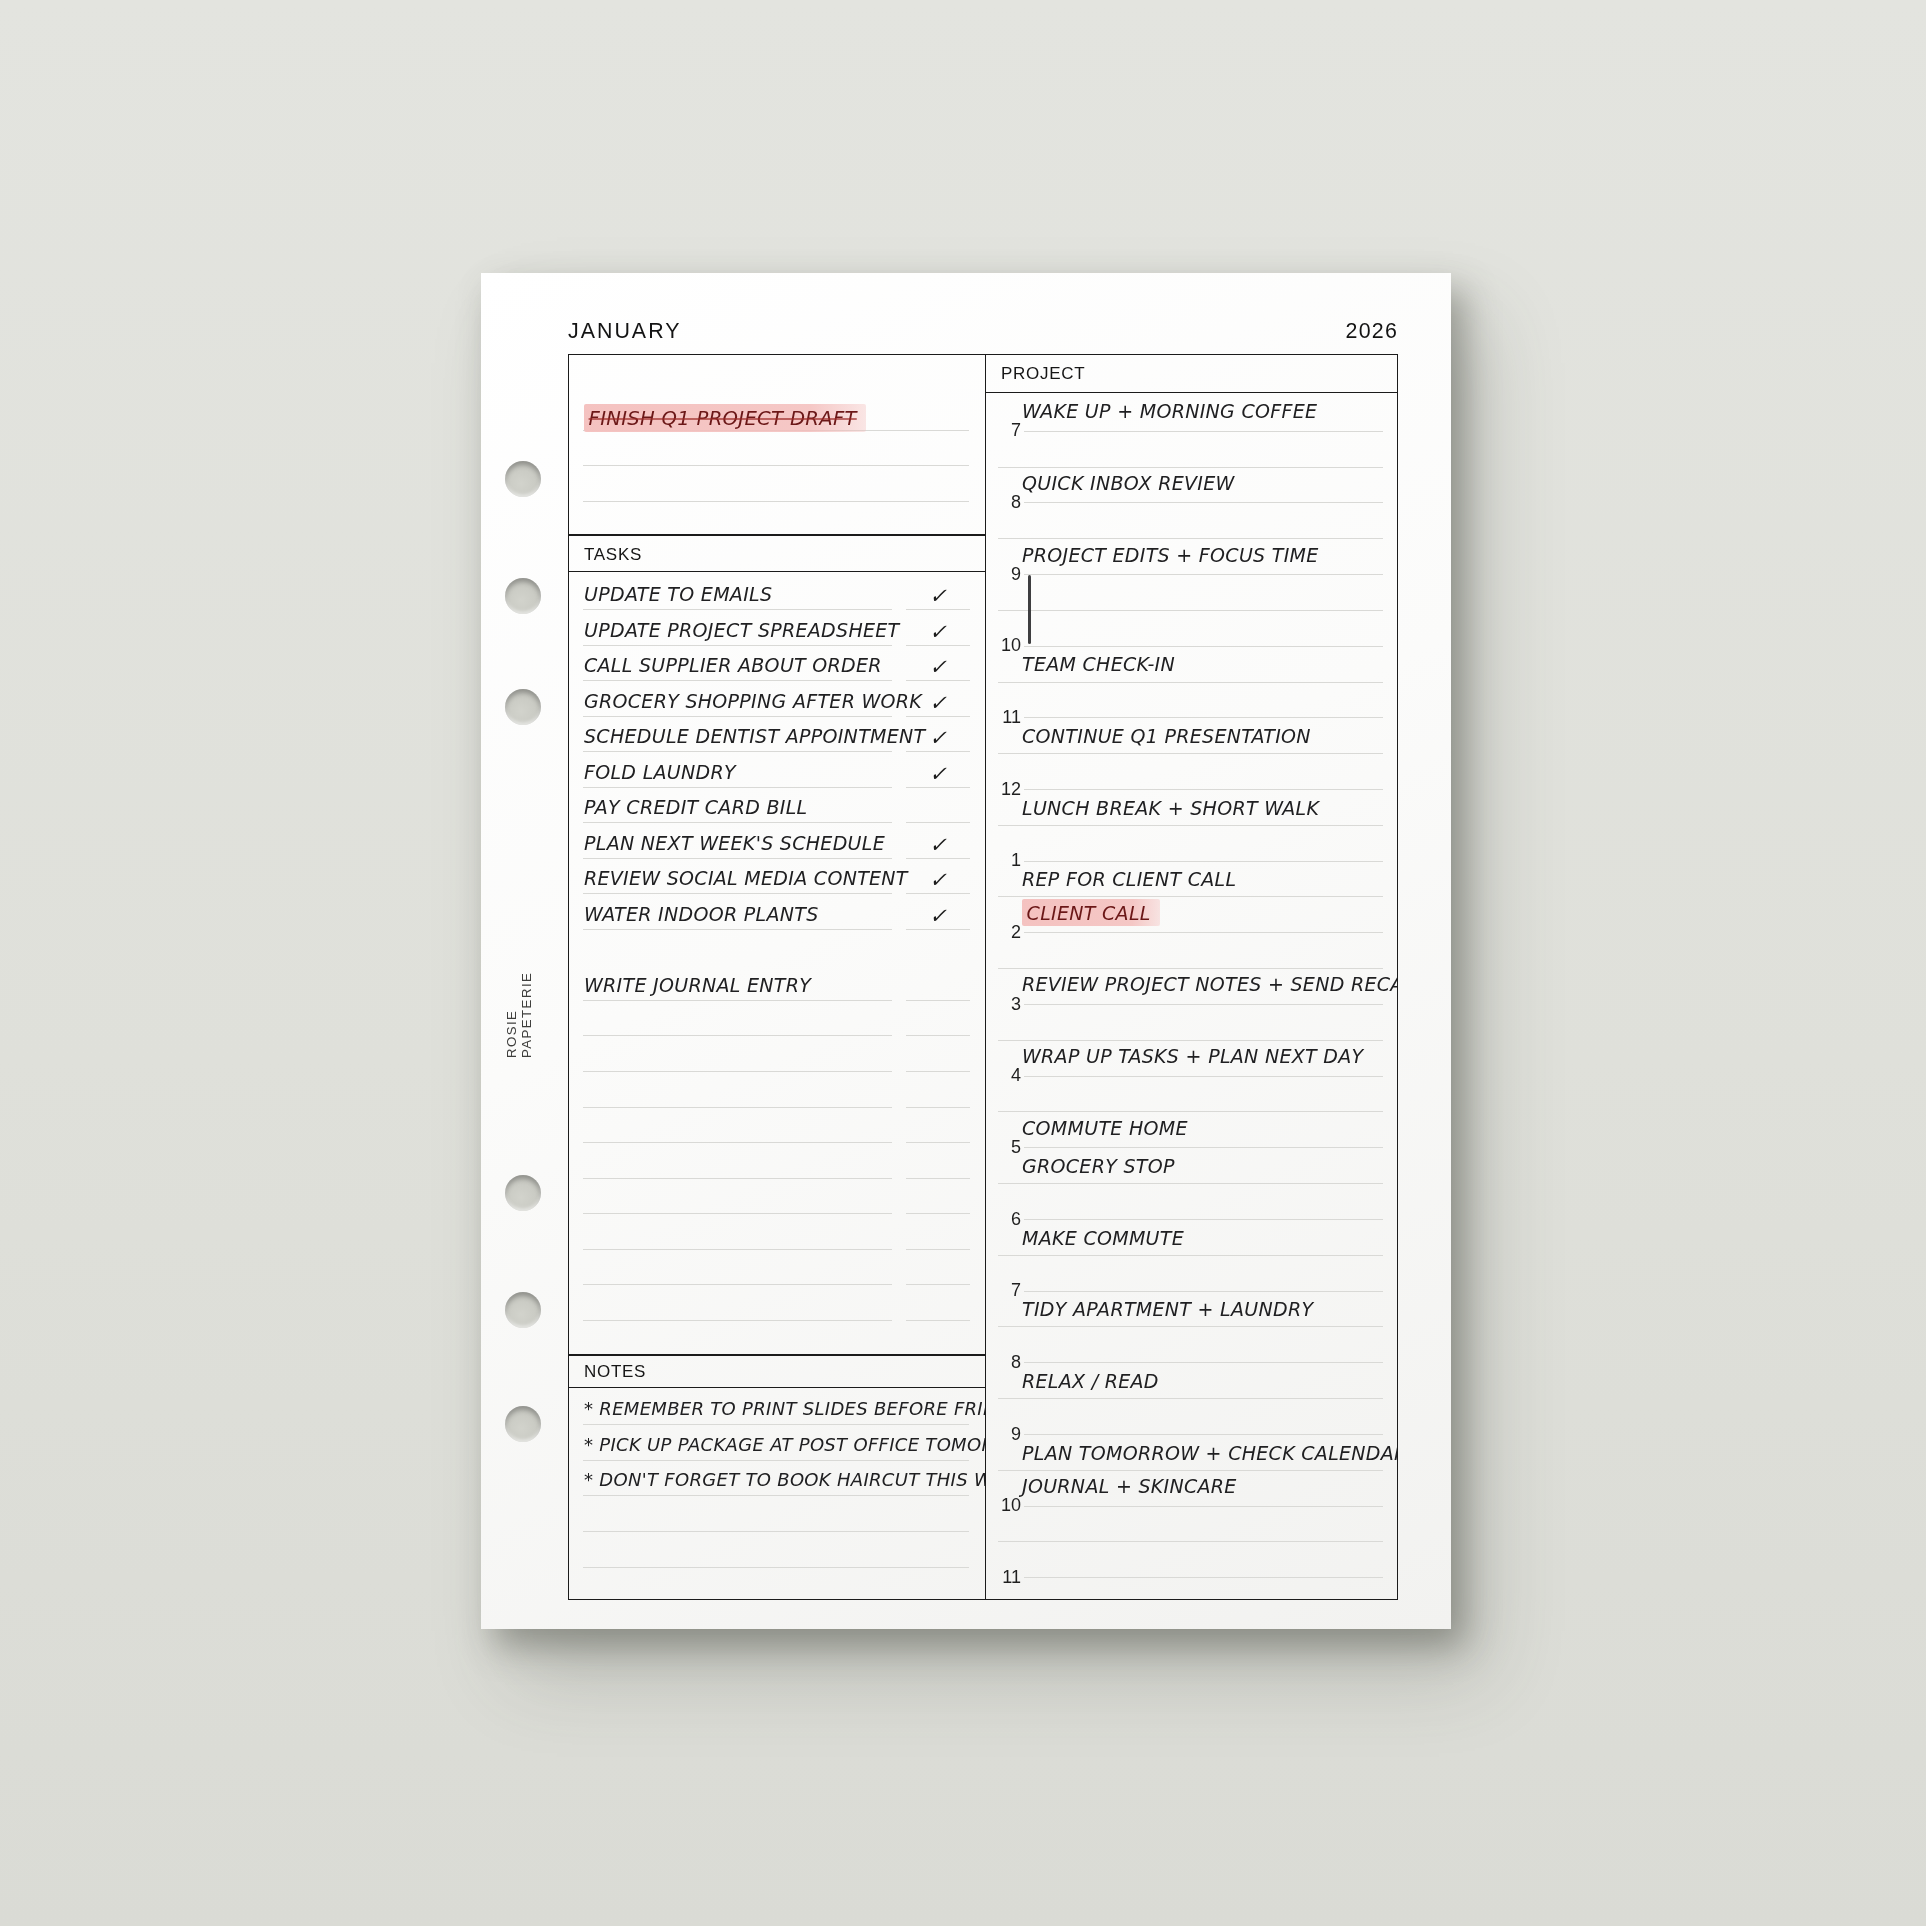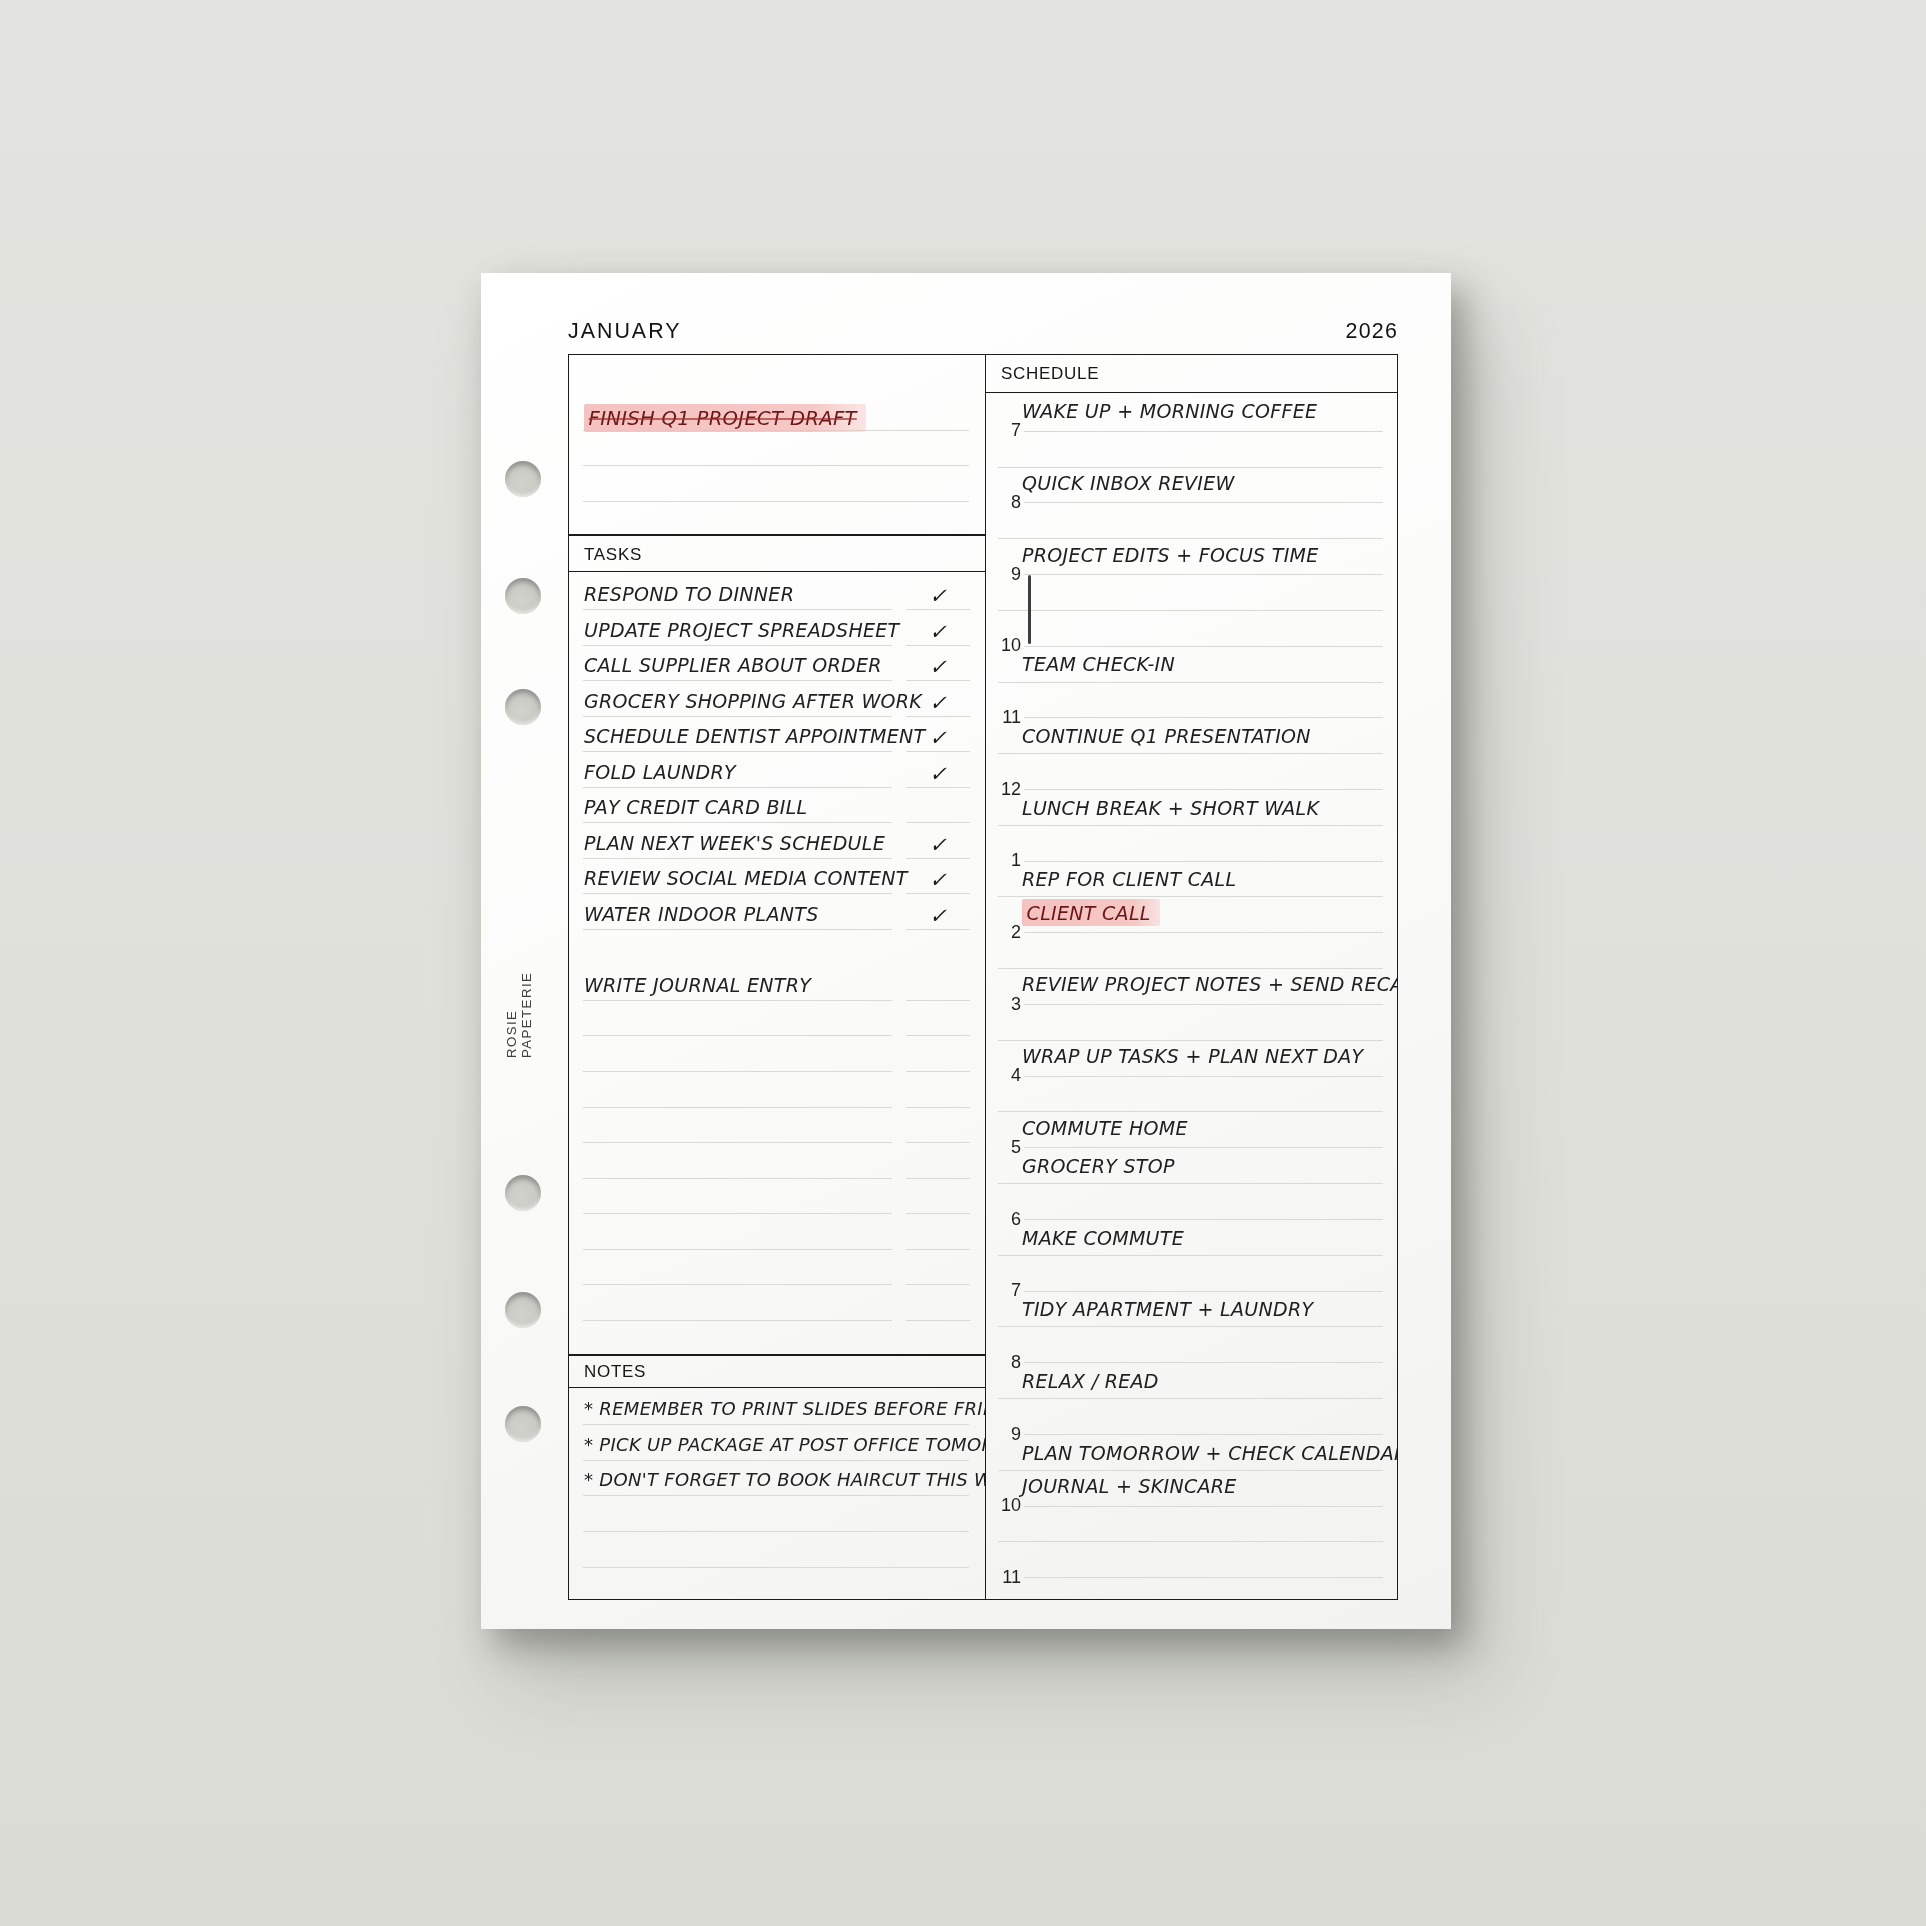--- a/index.html
+++ b/index.html
@@ -88,21 +88,21 @@
         </div>
         <div class="darksep" style="bottom:0"></div>
       </div>
 
       <div class="panel" id="tasks-panel" style="top:183px;height:816px">
         <div class="panel-header" style="height:34px;line-height:34px">TASKS</div>
         <div id="task-rows" style="position:absolute;left:0;top:36px;width:100%;bottom:0;">
             <div style="position:absolute;left:0;width:100%;top:0px;height:36px">
               <div class="rule" style="left:14px;width:309px;bottom:0"></div>
               <div class="rule" style="left:337px;width:64px;bottom:0"></div>
-              <div class="hand task-text">RESPOND TO DINNER</div>
+              <div class="hand task-text">UPDATE TO EMAILS</div>
               <div class="check">✓</div>
             </div>
             <div style="position:absolute;left:0;width:100%;top:36px;height:36px">
               <div class="rule" style="left:14px;width:309px;bottom:0"></div>
               <div class="rule" style="left:337px;width:64px;bottom:0"></div>
               <div class="hand task-text">UPDATE PROJECT SPREADSHEET</div>
               <div class="check">✓</div>
             </div>
             <div style="position:absolute;left:0;width:100%;top:71px;height:36px">
               <div class="rule" style="left:14px;width:309px;bottom:0"></div>
@@ -218,21 +218,21 @@
             <div style="position:absolute;left:0;width:100%;top:143px;height:36px">
               <div class="rule" style="left:14px;width:386px;bottom:0"></div>
             </div>
             <div style="position:absolute;left:0;width:100%;top:178px;height:36px"></div>
           </div>
       </div>
     </div>
 
     <div class="rightcol">
       <div class="panel" id="schedule-panel" style="top:0;height:100%">
-        <div class="panel-header" style="height:38px;line-height:38px">SCHEDULE</div>
+        <div class="panel-header" style="height:38px;line-height:38px">PROJECT</div>
         <div id="schedule-body" style="position:absolute;left:0;top:0;width:100%;height:100%;">
             <div class="hour-num" style="top:62px">7</div>
             <div class="rule" style="left:38px;width:359px;top:76px"></div>
             <div class="rule" style="left:12px;width:385px;top:112px"></div>
             <div class="sched-entry" style="top:42px"><span class="hand">WAKE UP + MORNING COFFEE</span></div>
             <div class="hour-num" style="top:134px">8</div>
             <div class="rule" style="left:38px;width:359px;top:147px"></div>
             <div class="rule" style="left:12px;width:385px;top:183px"></div>
             <div class="sched-entry" style="top:114px"><span class="hand">QUICK INBOX REVIEW</span></div>
             <div class="hour-num" style="top:206px">9</div>

